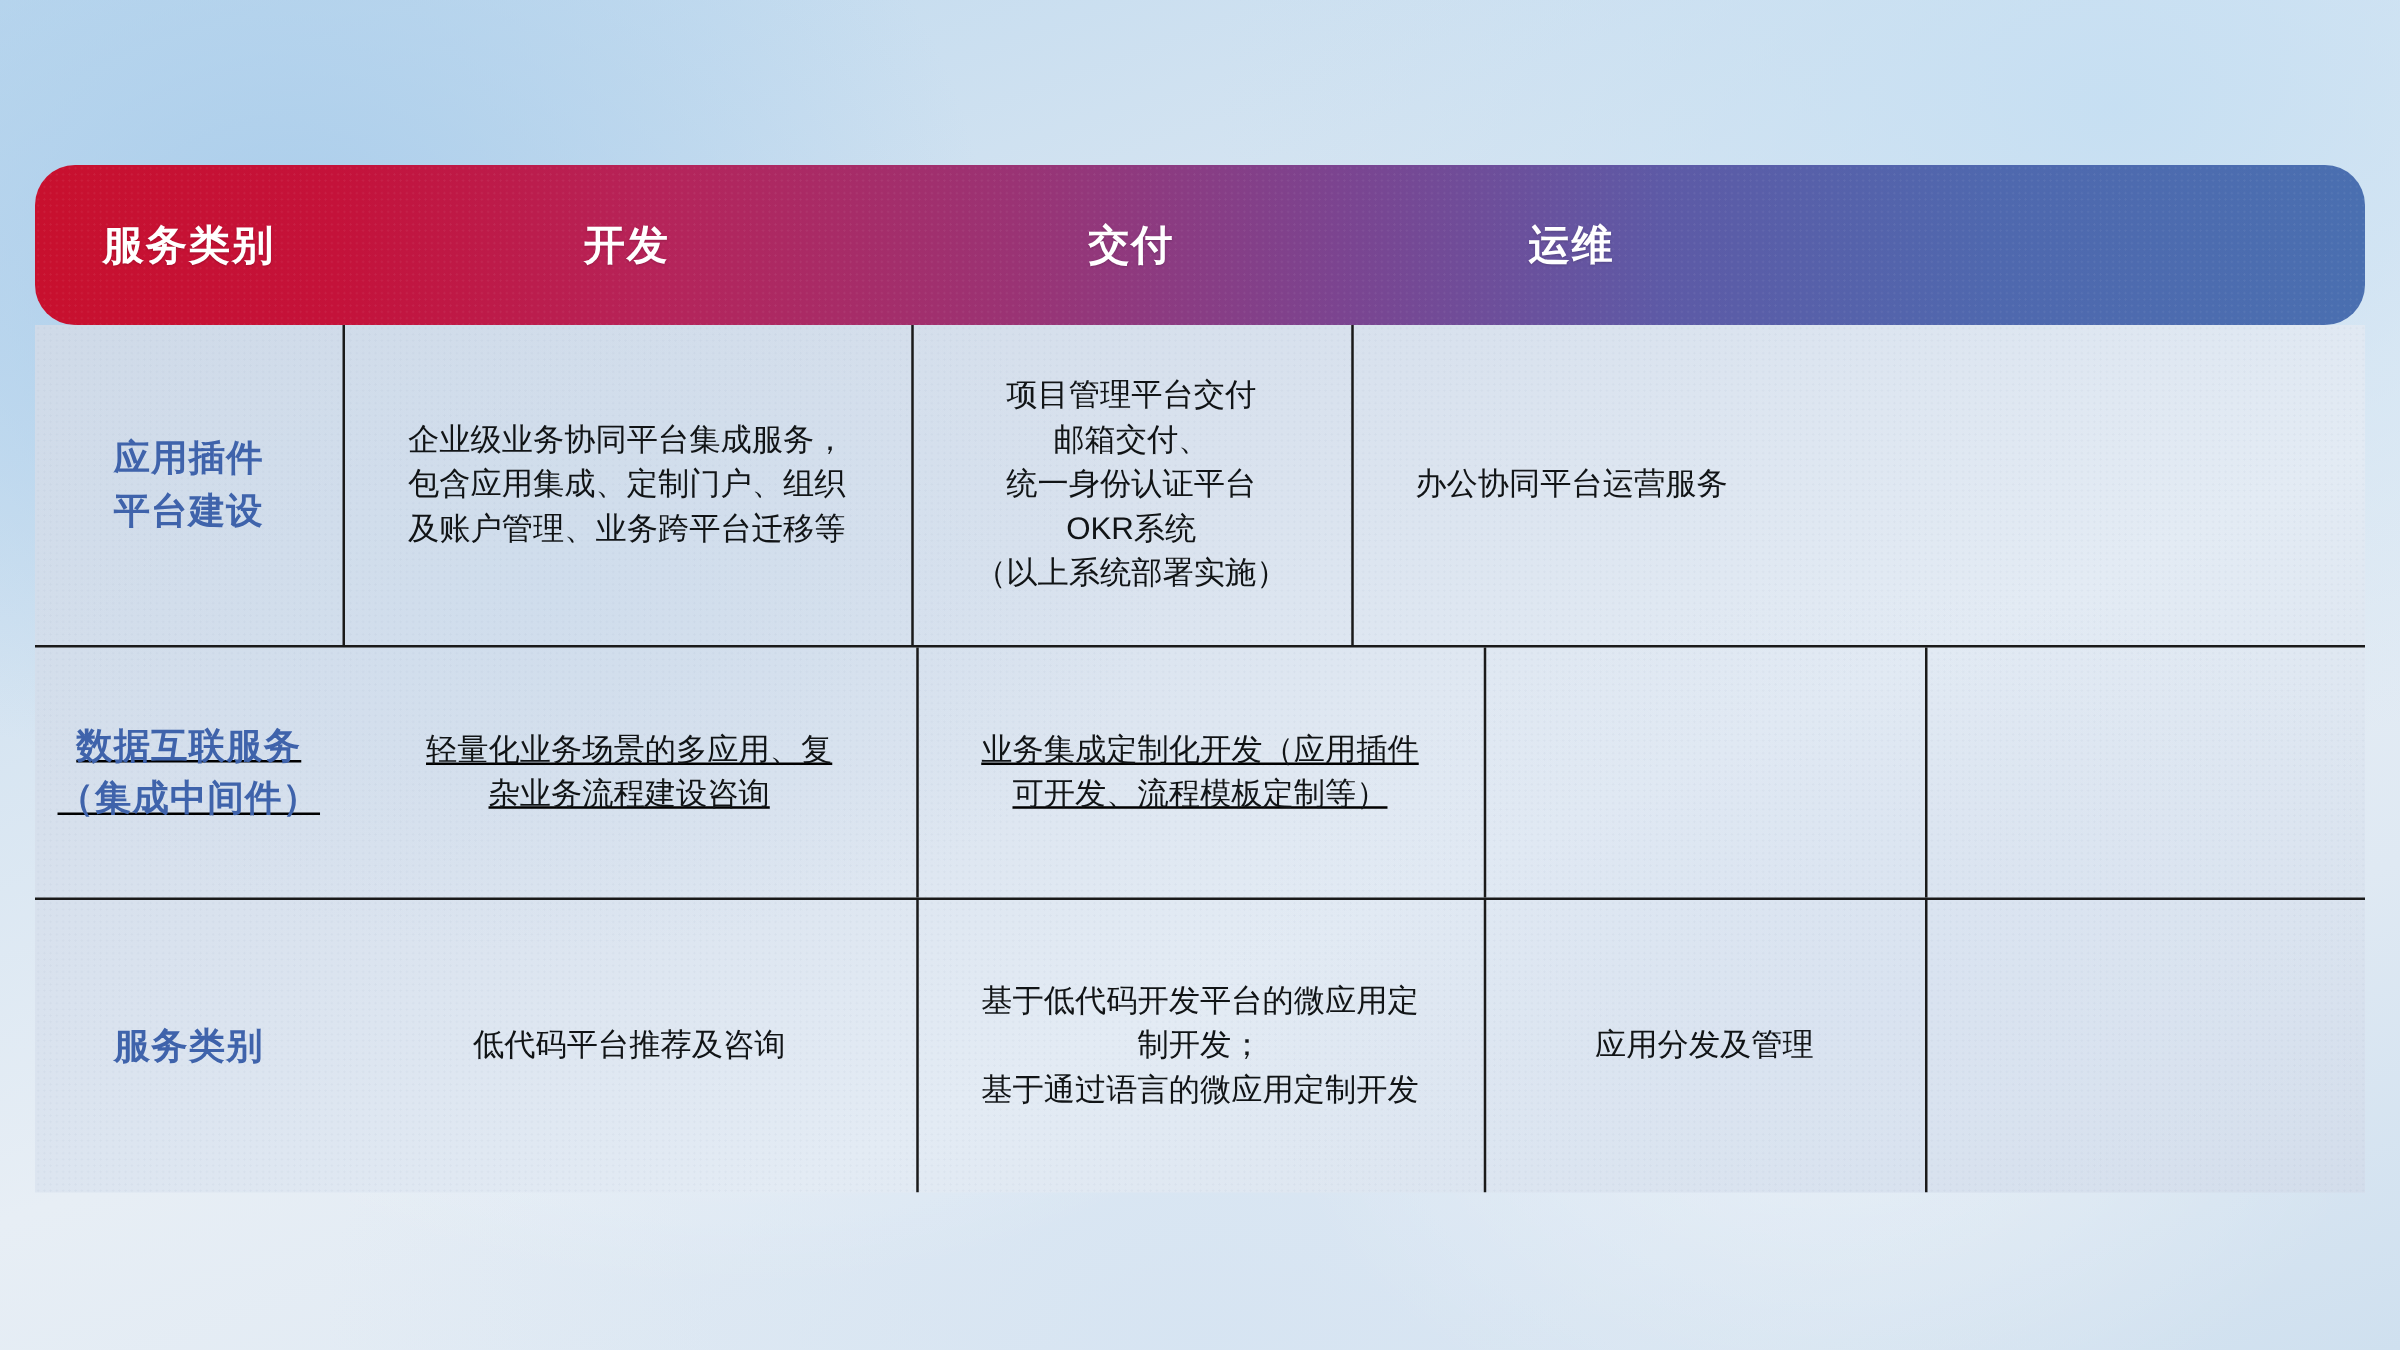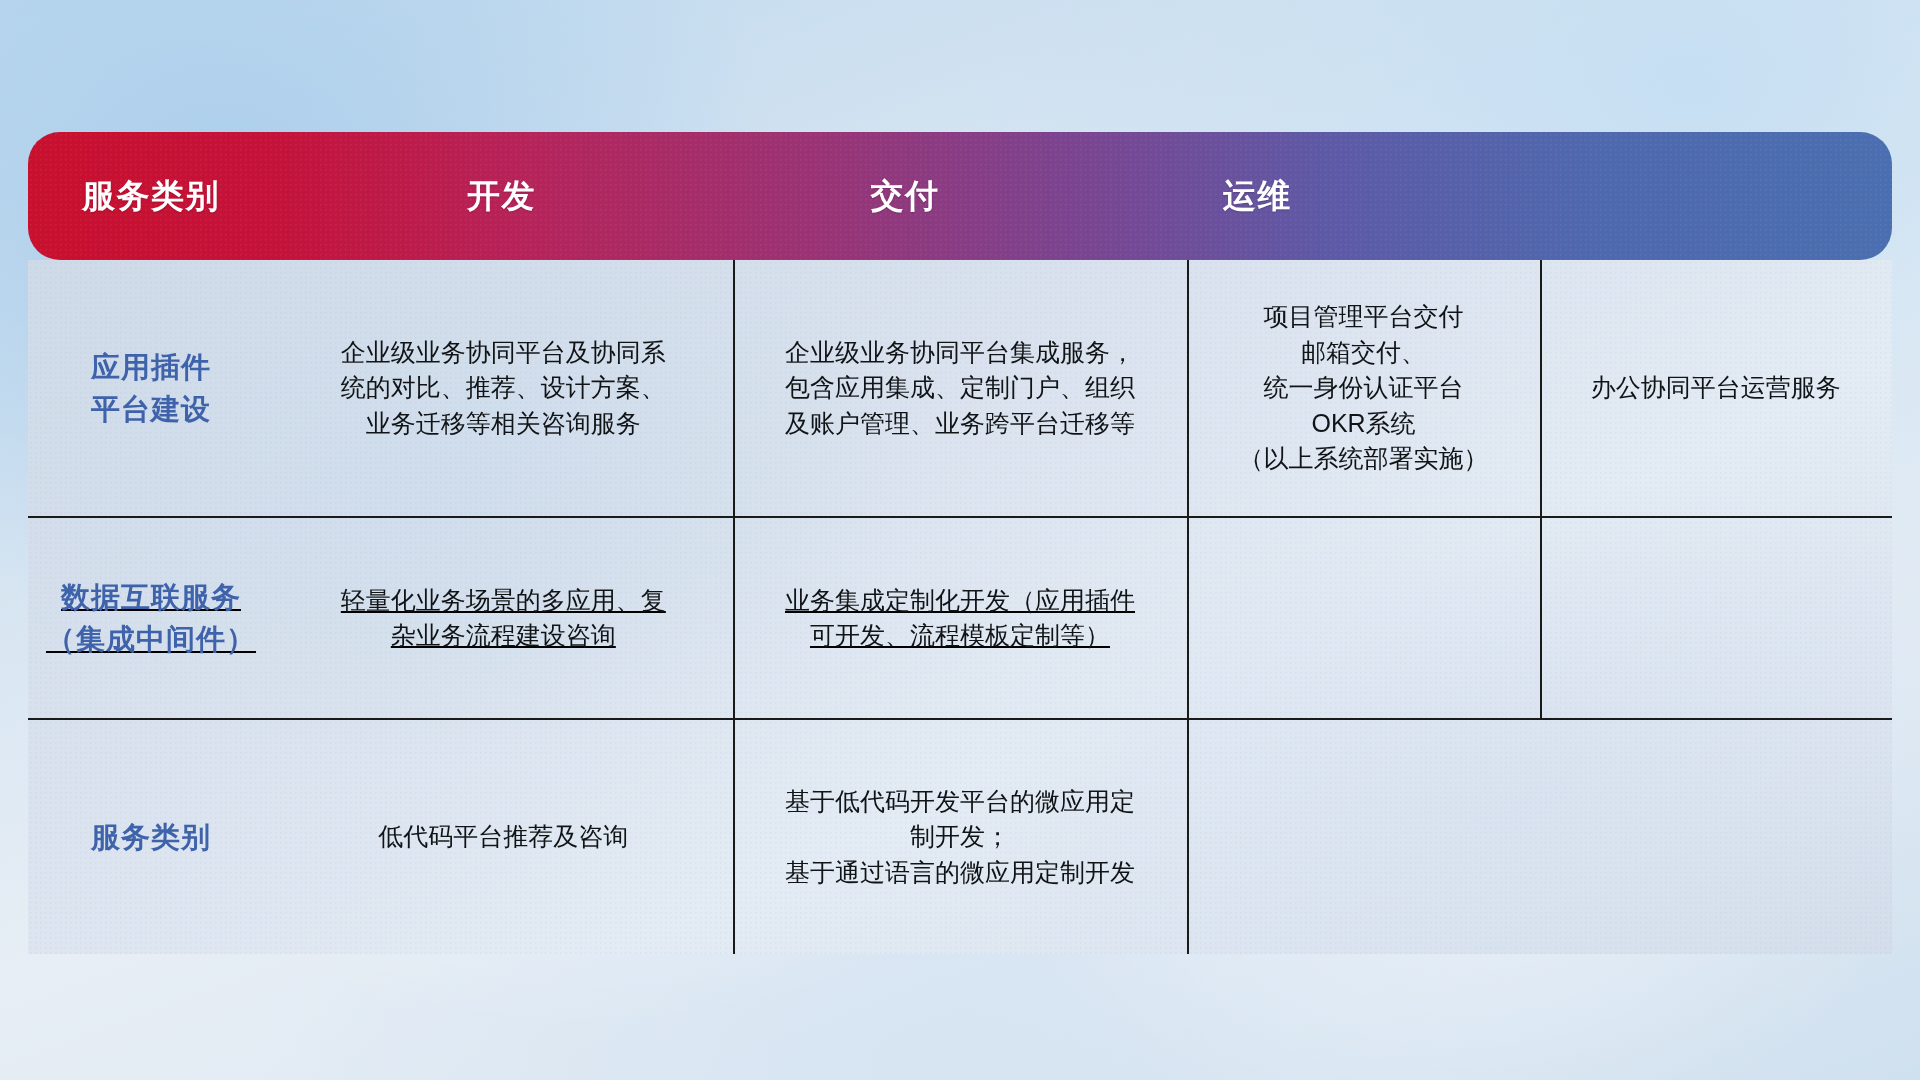--- a/index.html
+++ b/index.html
@@ -159,23 +159,20 @@
     <div class="th col-b">开发</div>
     <div class="th col-c">交付</div>
     <div class="th col-d">运维</div>
   </div>
 
   <div class="tbody">
 
     <div class="trow r1">
       <div class="td col-cat cat">应用插件
 平台建设</div>
-      <div class="td col-a">企业级业务协同平台及协同系
-统的对比、推荐、设计方案、
-业务迁移等相关咨询服务</div>
       <div class="td col-b sep-left">企业级业务协同平台集成服务，
 包含应用集成、定制门户、组织
 及账户管理、业务跨平台迁移等</div>
       <div class="td col-c sep-left">项目管理平台交付
 邮箱交付、
 统一身份认证平台
 OKR系统
 （以上系统部署实施）</div>
       <div class="td col-d sep-left">办公协同平台运营服务</div>
     </div>
@@ -190,17 +187,18 @@
       <div class="td col-c sep-left"></div>
       <div class="td col-d sep-left"></div>
     </div>
 
     <div class="trow r3">
       <div class="td col-cat cat">服务类别</div>
       <div class="td col-a">低代码平台推荐及咨询</div>
       <div class="td col-b sep-left">基于低代码开发平台的微应用定
 制开发；
 基于通过语言的微应用定制开发</div>
+      <div class="td col-c sep-left">应用分发及管理</div>
       <div class="td col-d sep-left"></div>
     </div>
 
   </div>
 </div>
 
 </body></html>

